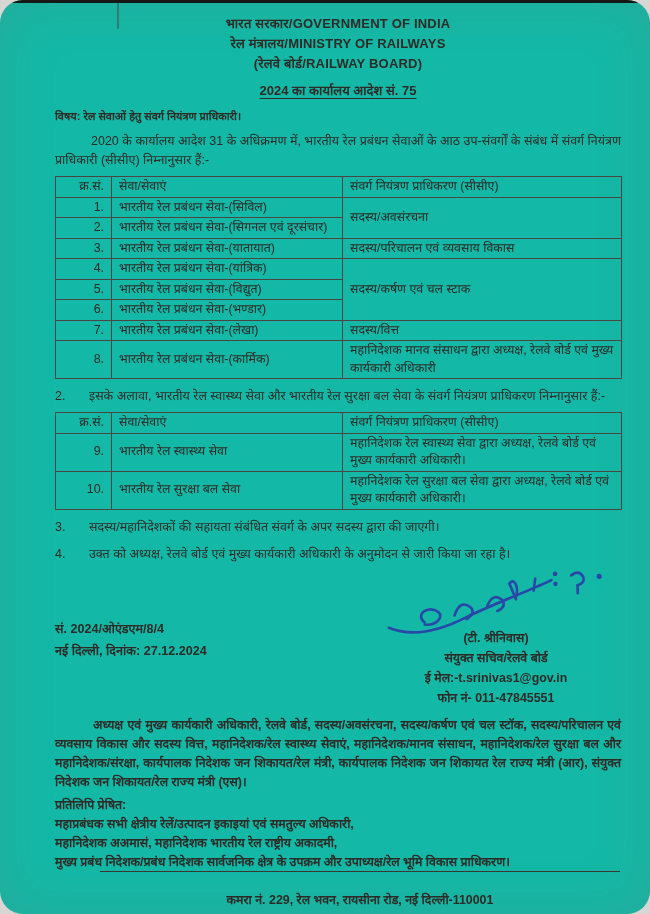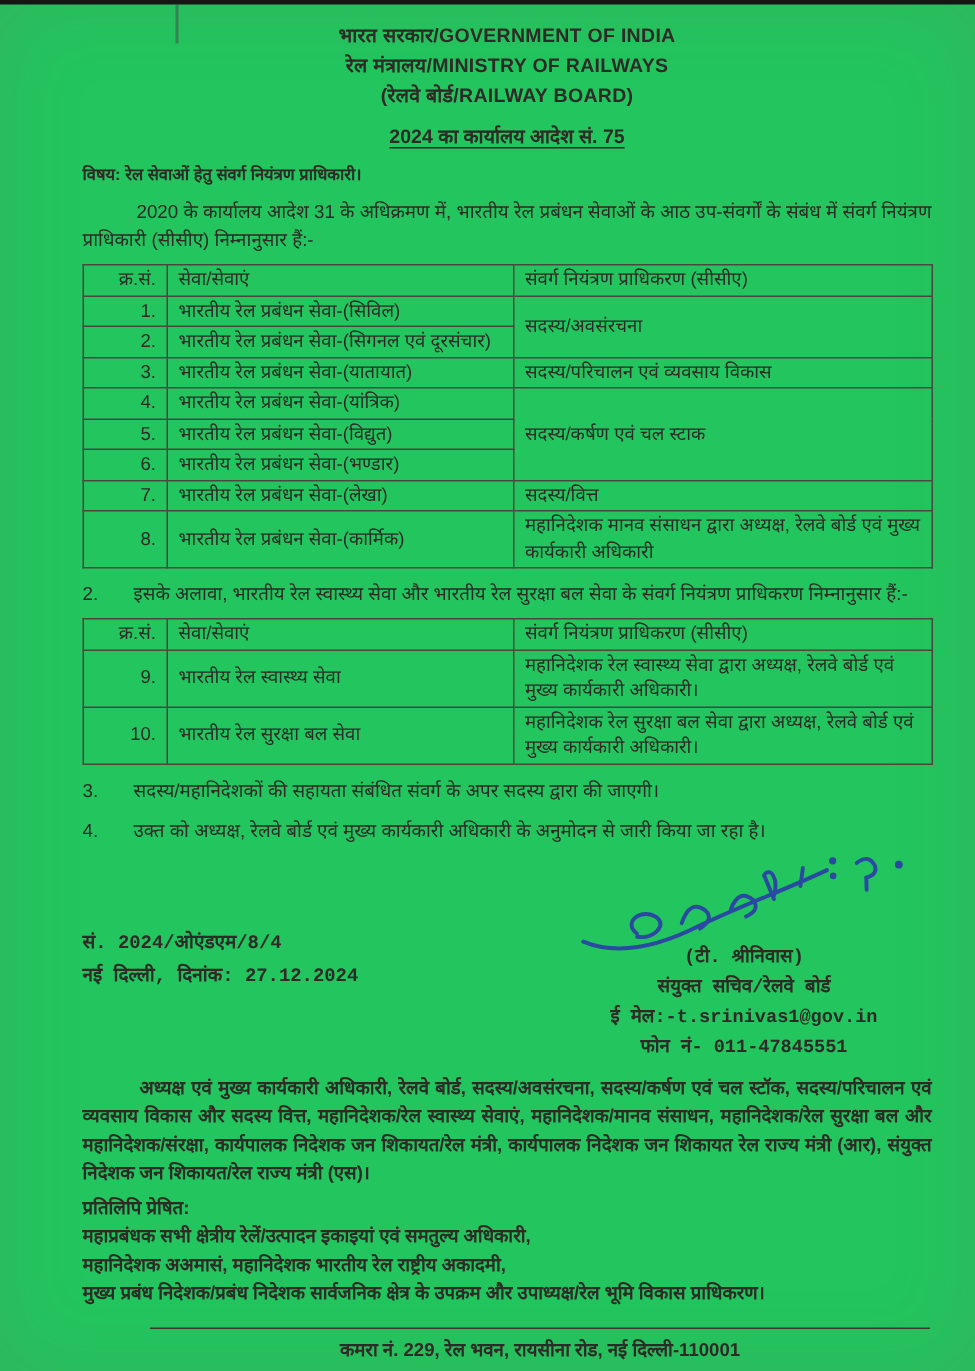--- a/index.html
+++ b/index.html
@@ -1,45 +1,46 @@
 <!DOCTYPE html>
 <html lang="hi"><head>
 <meta charset="utf-8">
 <style>
   html,body{margin:0;padding:0;background:#d8d6d2;}
   .page{
     position:relative;width:650px;height:914px;overflow:hidden;
-    background:#22c55e;color:#2e2a26;
+    background:#14b8a6;color:#2e2a26;
     font-family:"Liberation Sans","DejaVu Sans",sans-serif;
     box-shadow:inset 0 0 55px rgba(125,112,98,.18);
+    border-radius:23px;
   }
   .scan-topline{position:absolute;top:0;left:0;width:100%;height:3px;background:#161616;}
   .scan-fold{position:absolute;top:3px;left:117px;width:2px;height:26px;background:rgba(70,70,70,.5);}
   .content{position:absolute;top:14px;left:55px;width:566px;}
   .hline{text-align:center;font-weight:700;font-size:13px;line-height:20px;letter-spacing:.2px;}
   .order{text-align:center;font-weight:700;font-size:13px;margin-top:7px;}
   .order span{text-decoration:underline;text-underline-offset:3px;}
   .subject{text-align:left;font-weight:700;font-size:11px;margin-top:9px;}
   .para1{margin-top:9px;font-size:12.5px;line-height:19px;text-align:justify;text-indent:36px;}
   table{border-collapse:collapse;width:566px;table-layout:fixed;margin-top:6px;}
   td{border:1.4px solid #4d4640;padding:1px 7px;font-size:12.4px;line-height:17.5px;vertical-align:middle;}
   td.sn{text-align:right;}
   tr{height:20px;}
   .npara{display:flex;margin-top:8px;font-size:12.5px;line-height:19px;}
   .npara .num{flex:none;width:34px;}
   .npara .ptxt{flex:1;text-align:justify;}
-  .sig-row{display:flex;justify-content:space-between;align-items:flex-end;margin-top:4px;font-family:Liberation Mono, monospace;}
+  .sig-row{display:flex;justify-content:space-between;align-items:flex-end;margin-top:4px;}
   .refs{font-weight:700;font-size:12.6px;line-height:22px;margin-bottom:46px;}
   .sigblock{width:250px;text-align:center;font-weight:700;font-size:12.4px;line-height:20px;}
   .sig-ink{display:block;margin:0 auto -6px auto;transform:rotate(-2deg);}
   .dist{font-weight:700;font-size:12.4px;line-height:19px;margin-top:8px;}
   .dist .lbl{margin-top:4px;}
   .dist .blk{text-align:justify;text-indent:38px;}
   .footer{position:absolute;left:100px;right:30px;bottom:6px;border-top:1.6px solid #3c3631;
-          text-align:center;padding-top:5px;font-size:12.4px;font-weight:700;}
+          text-align:center;padding-top:19px;font-size:12.4px;font-weight:700;}
 </style>
 </head>
 <body>
 
 <div class="page">
   <div class="scan-topline"></div>
   <div class="scan-fold"></div>
 
   <div class="content">
     <div class="hline">भारत सरकार/GOVERNMENT OF INDIA</div>

